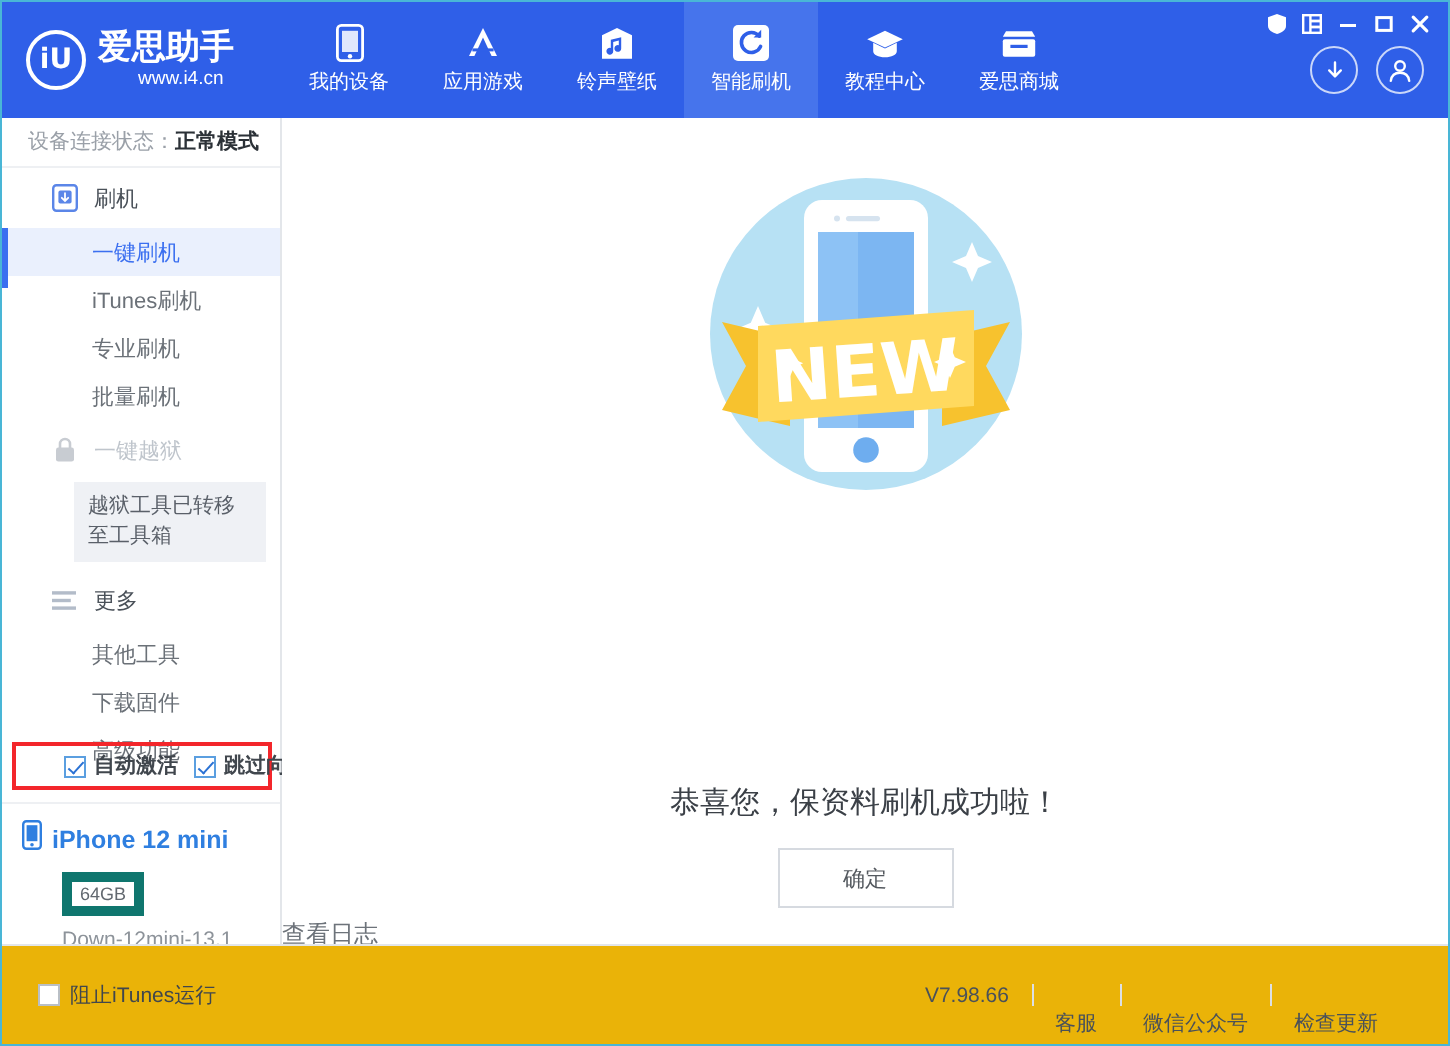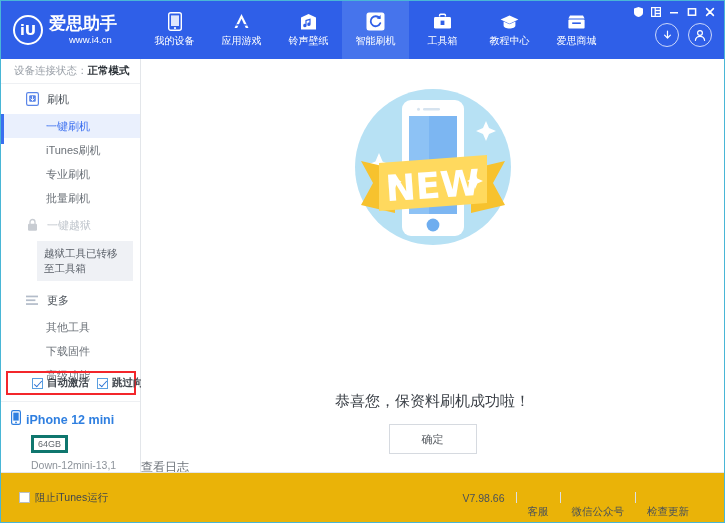--- a/index.html
+++ b/index.html
@@ -162,21 +162,21 @@
     width: 139px; height: 88px;
     padding: 8px 0 0 10px;
     border-top: 1px solid #eef0f3;
   }
   .device-name-row { display: flex; align-items: center; gap: 5px; }
   .device-name {
     color: #2f7fe0; font-size: 12.5px; font-weight: bold;
   }
   .device-cap {
     display: inline-block; margin: 6px 0 0 20px;
-    border: 3px solid #0f766e; color: #62686f;
+    border: 5px solid #0f766e; color: #62686f;
     font-size: 9px; padding: 1px 4px;
   }
   .device-id {
     margin: 6px 0 0 20px; color: #8d939a; font-size: 10.5px;
   }
 
   
   .main {
     position: absolute; top: 58px; left: 140px;
     width: 583px; height: 430px;
@@ -282,30 +282,20 @@
         <span class="nav-ico">
           <svg width="19" height="19" viewBox="0 0 19 19">
               <rect x="0.5" y="0.5" width="18" height="18" rx="2.5" fill="#fff"></rect>
               <path d="M13.6 6.1 A5 5 0 1 0 14.3 11.2" fill="none" stroke="#2f5fe8" stroke-width="1.8" stroke-linecap="round"></path>
               <path d="M14.6 2.9 L14.6 6.7 L10.8 6.7 Z" fill="#2f5fe8"></path>
             </svg>
         </span>
         <span class="nav-label">智能刷机</span>
       </div>
 
-      <div class="nav-item">
-        <span class="nav-ico">
-          <svg width="19" height="17" viewBox="0 0 19 17">
-              <path d="M6.6 3.4 L6.6 2.2 a1 1 0 0 1 1 -1 L11.4 1.2 a1 1 0 0 1 1 1 L12.4 3.4" fill="none" stroke="#fff" stroke-width="1.4"></path>
-              <rect x="1" y="4" width="17" height="11.6" rx="1.4" fill="#fff"></rect>
-              <rect x="7.6" y="7.6" width="3.8" height="4.4" fill="#2f5fe8"></rect>
-            </svg>
-        </span>
-        <span class="nav-label">工具箱</span>
-      </div>
 
       <div class="nav-item">
         <span class="nav-ico">
           <svg width="19" height="16" viewBox="0 0 19 16">
               <path d="M9.5 1.4 L18.4 5.6 L9.5 9.8 L0.6 5.6 Z" fill="#fff"></path>
               <path d="M3.6 7.4 L3.6 11.6 C3.6 13.4 6.2 14.6 9.5 14.6 C12.8 14.6 15.4 13.4 15.4 11.6 L15.4 7.4 L9.5 10.2 Z" fill="#fff"></path>
             </svg>
         </span>
         <span class="nav-label">教程中心</span>
       </div>

